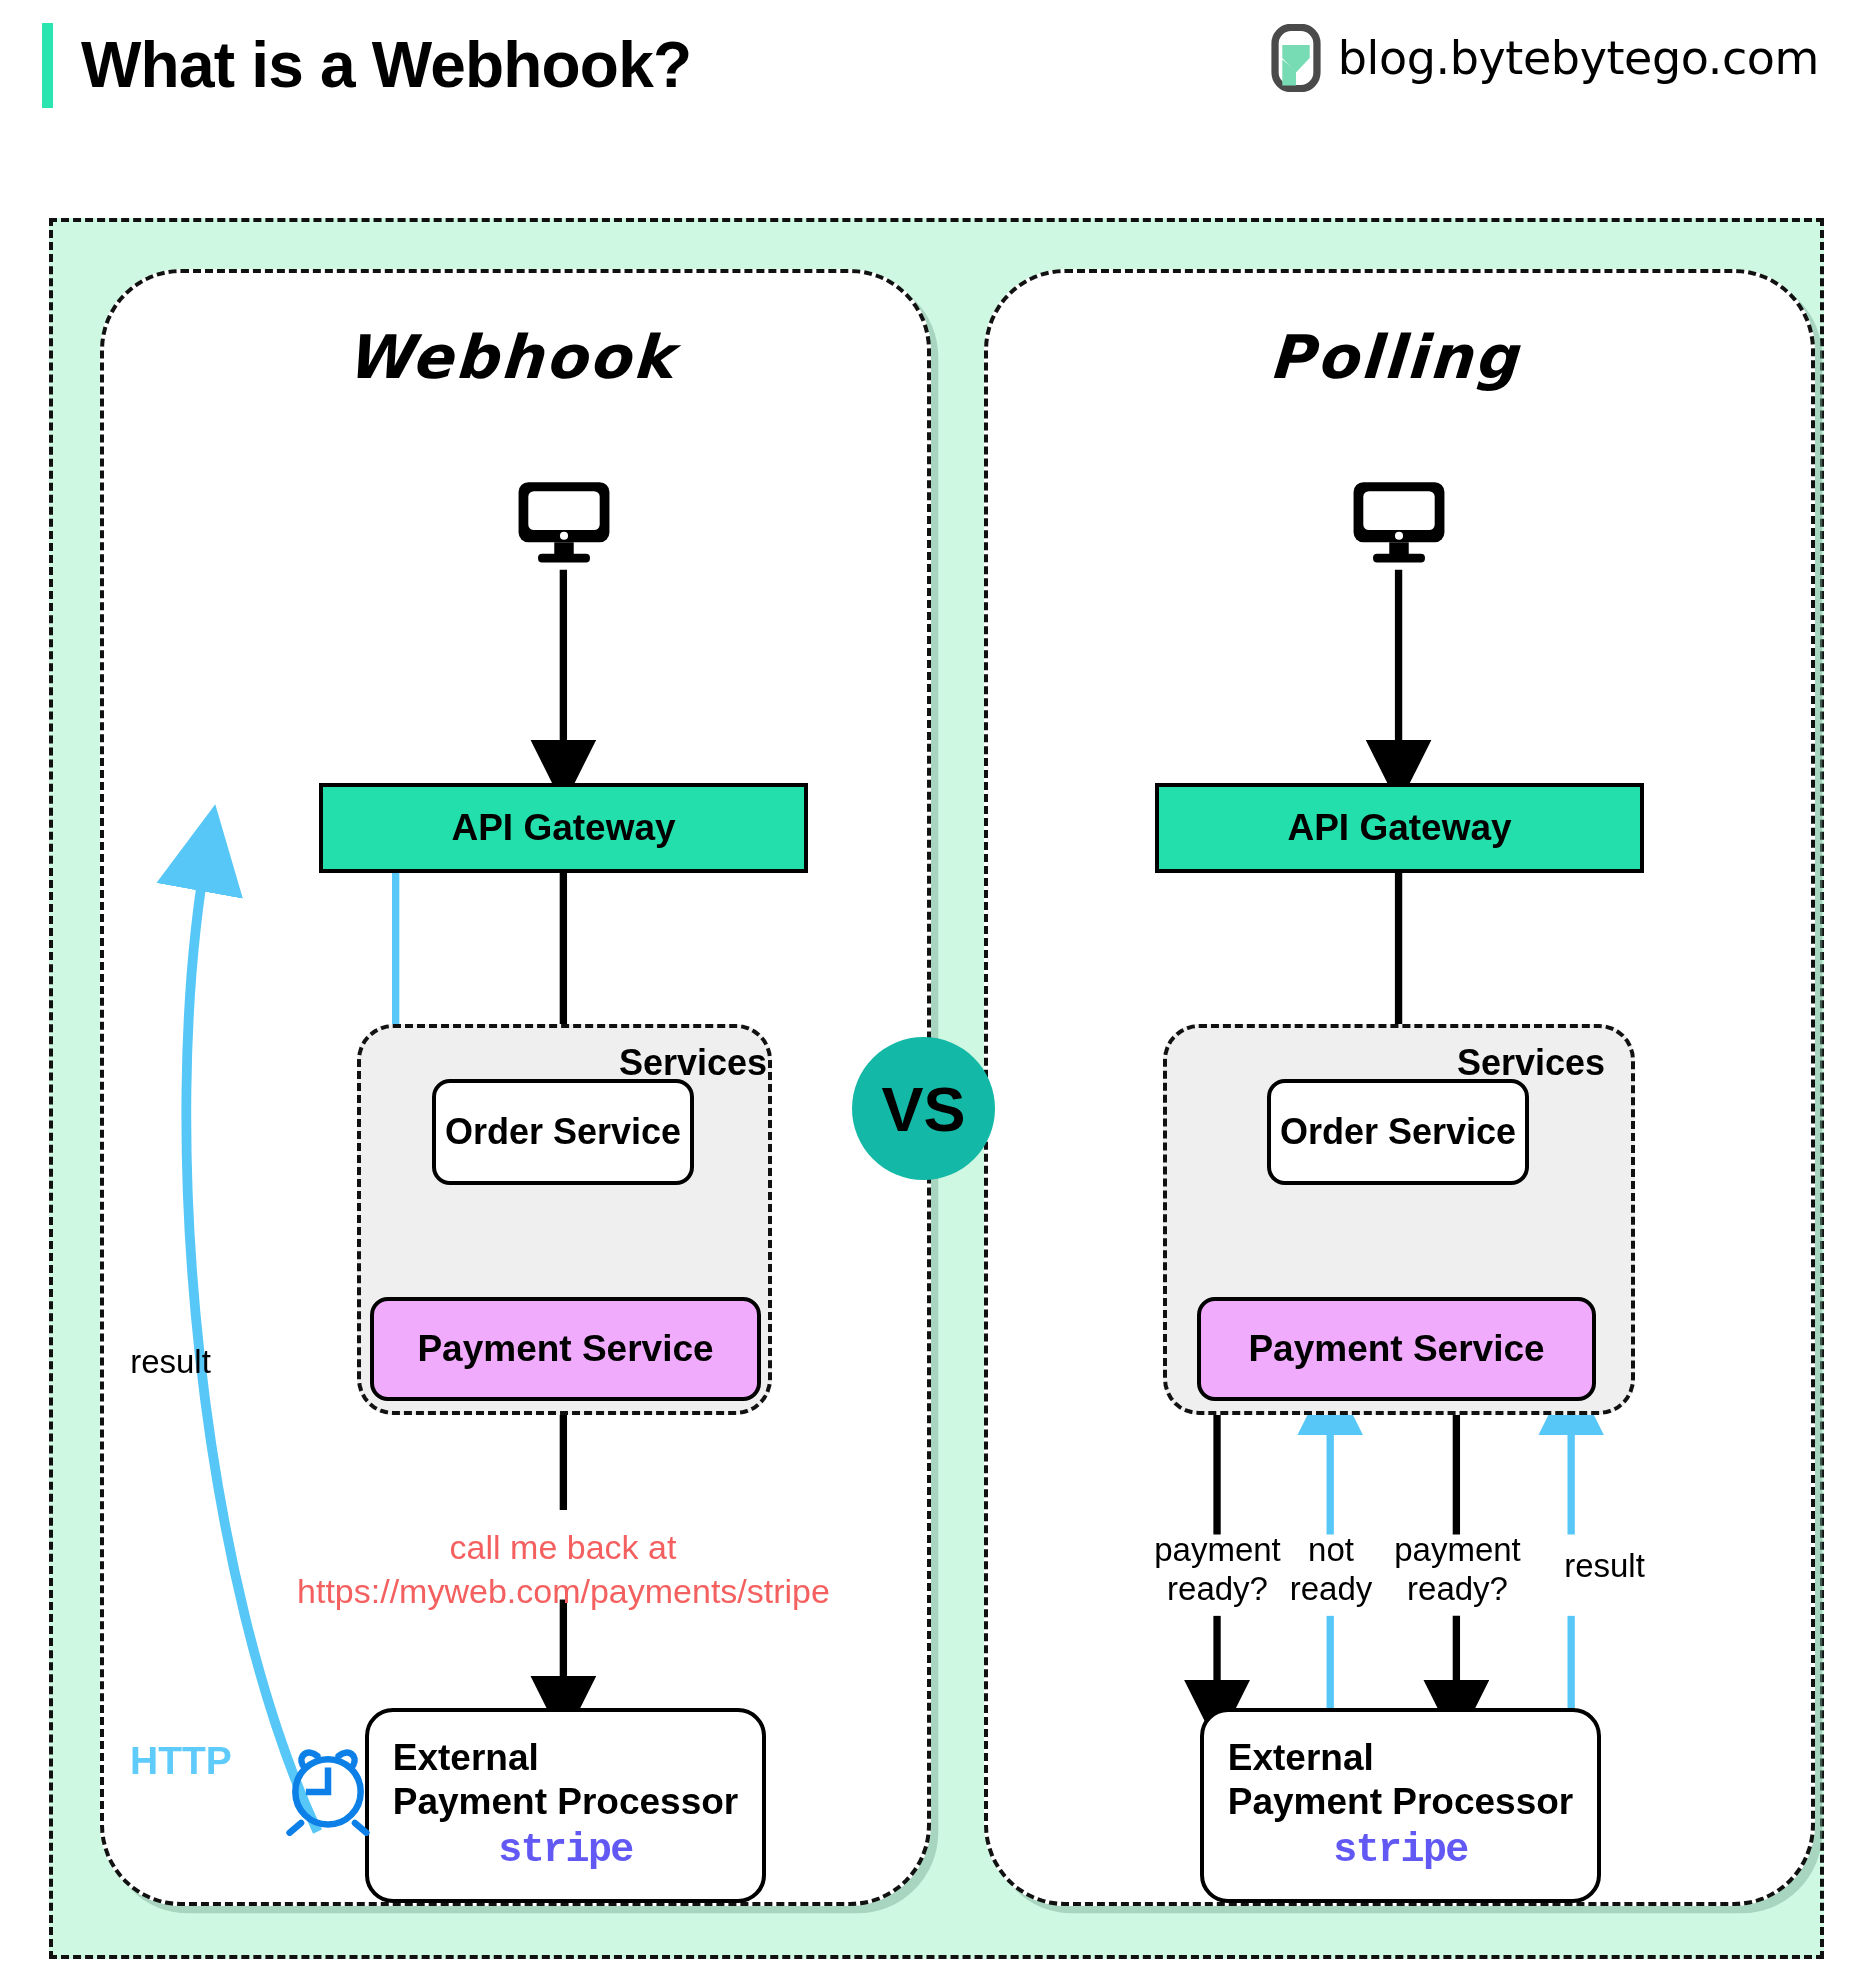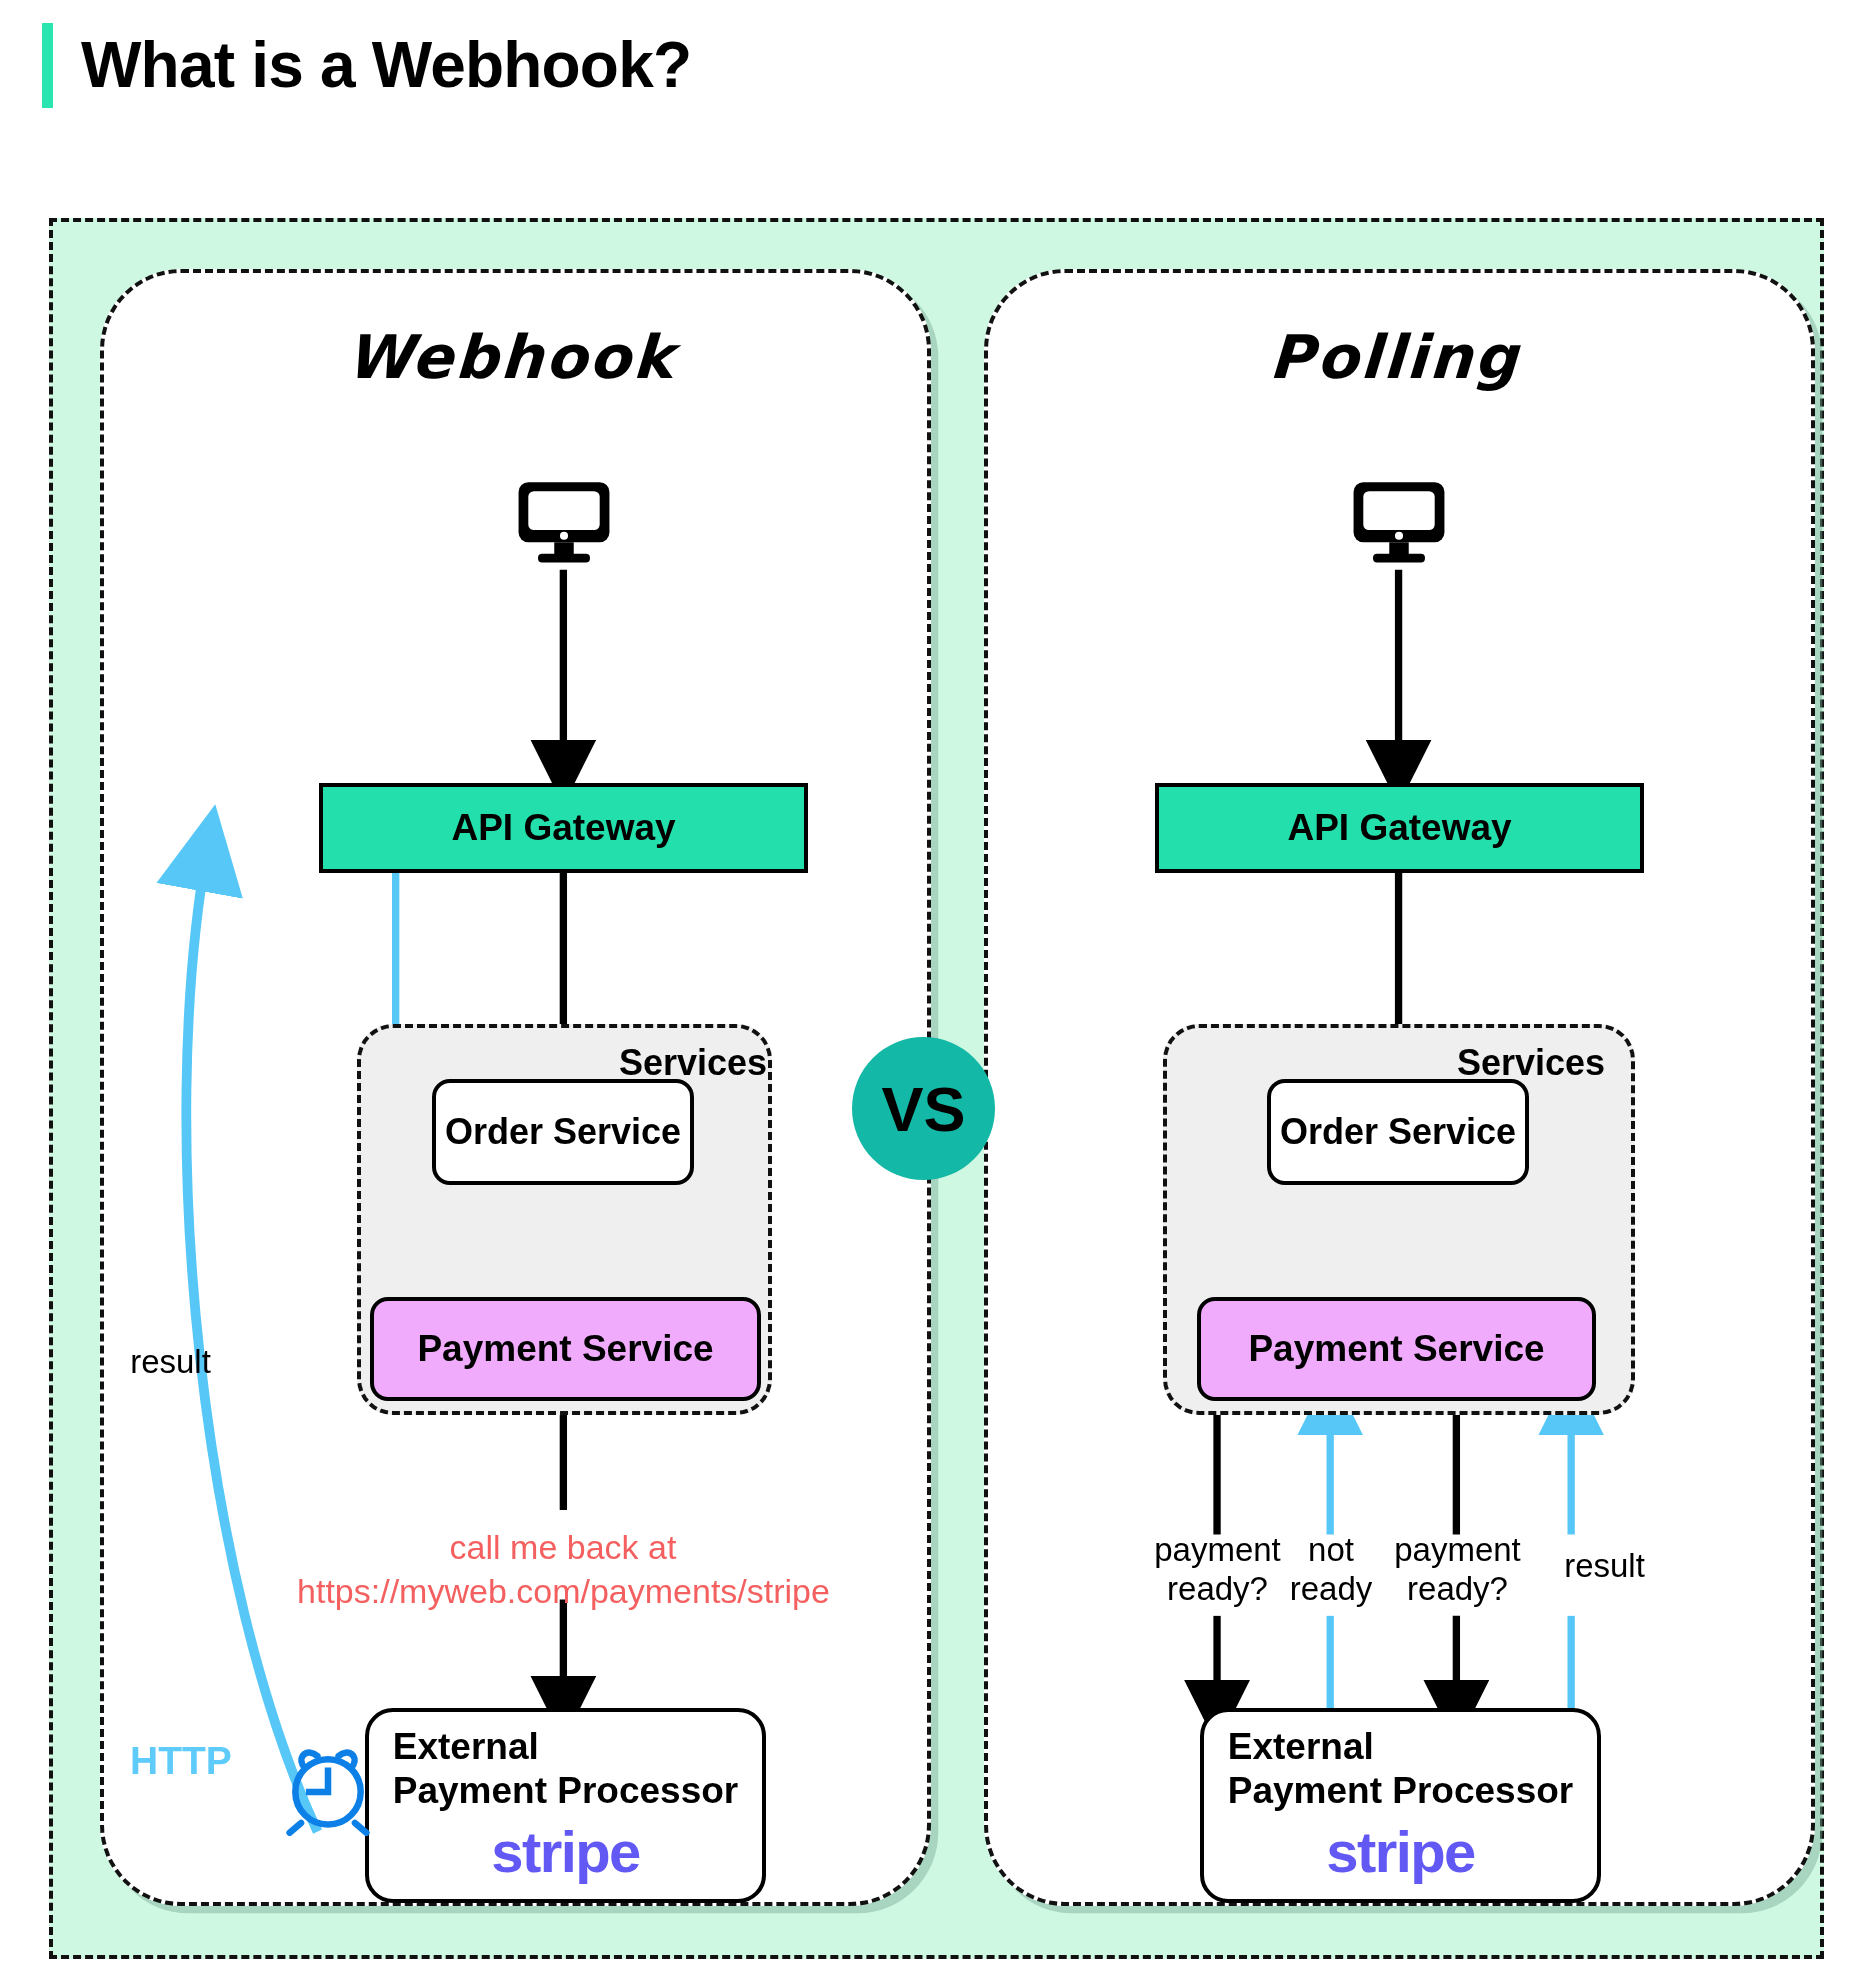--- a/index.html
+++ b/index.html
@@ -43,39 +43,47 @@
   
   .node{position:absolute;box-sizing:border-box;display:flex;align-items:center;
         justify-content:center;text-align:left;font-weight:bold;color:#000;z-index:20;}
   .gateway{height:90px;background:#23DFAC;border:4.9px solid #000;font-size:37px;}
   .services-group{border:4.1px dashed #111;border-radius:36px;background:#EFEFEF;z-index:5;}
   .services-label{position:absolute;font-size:36px;font-weight:bold;color:#000;z-index:9;}
   .order{background:#fff;border:4.1px solid #000;border-radius:18px;font-size:36px;line-height:1.18;}
   .payment{background:#f0abfc;border:4.1px solid #000;border-radius:18px;font-size:37px;}
   .processor{background:#fff;border:4.1px solid #000;border-radius:28px;font-size:37px;
              line-height:1.2;flex-direction:column;gap:3px;}
-  .stripe-logo{font-size:58px;font-weight:bold;color:#6259F5;letter-spacing:-1.6px;
-               font-family:Liberation Sans, sans-serif;}
+  .stripe-logo{font-size:40px;font-weight:bold;color:#6259F5;letter-spacing:-1.6px;
+               font-family:Liberation Mono, monospace;}
 
   
   .edge-label{position:absolute;font-size:33px;color:#000;z-index:25;text-align:center;
               line-height:1.18;white-space:pre-line;}
   .edge-label.red{color:#F4605F;font-size:34px;}
   .edge-label.http{color:#5ECBFA;font-size:39px;font-weight:bold;}
 
   
   .monitor-icon{position:absolute;width:98px;height:86px;z-index:20;}
   #clock-icon{position:absolute;left:283px;top:1738px;width:90px;height:98px;z-index:30;}
 </style>
 </head>
 <body>
 
 <div id="header">
   <div id="title-bar"></div>
   <div id="page-title">What is a Webhook?</div>
+  <div id="brand">
+    <svg id="brand-logo" viewBox="0 0 62 84">
+      <rect x="5" y="4" width="52" height="76" rx="20" fill="none" stroke="#4a4a4a" stroke-width="9"></rect>
+      <path d="M14 26 h34 v16 l-17 18 -17 -18 z" fill="#77DBB4"></path>
+      <path d="M14 44 v32 h17 v-18 z" fill="#77DBB4"></path>
+    </svg>
+    <div id="brand-text">blog.bytebytego.com</div>
+  </div>
 </div>
 
 <div id="outer"></div>
 
 <div class="panel" id="panel-webhook">
   <div class="panel-title">Webhook</div>
 </div>
 
 <div class="panel" id="panel-polling">
   <div class="panel-title">Polling</div>

